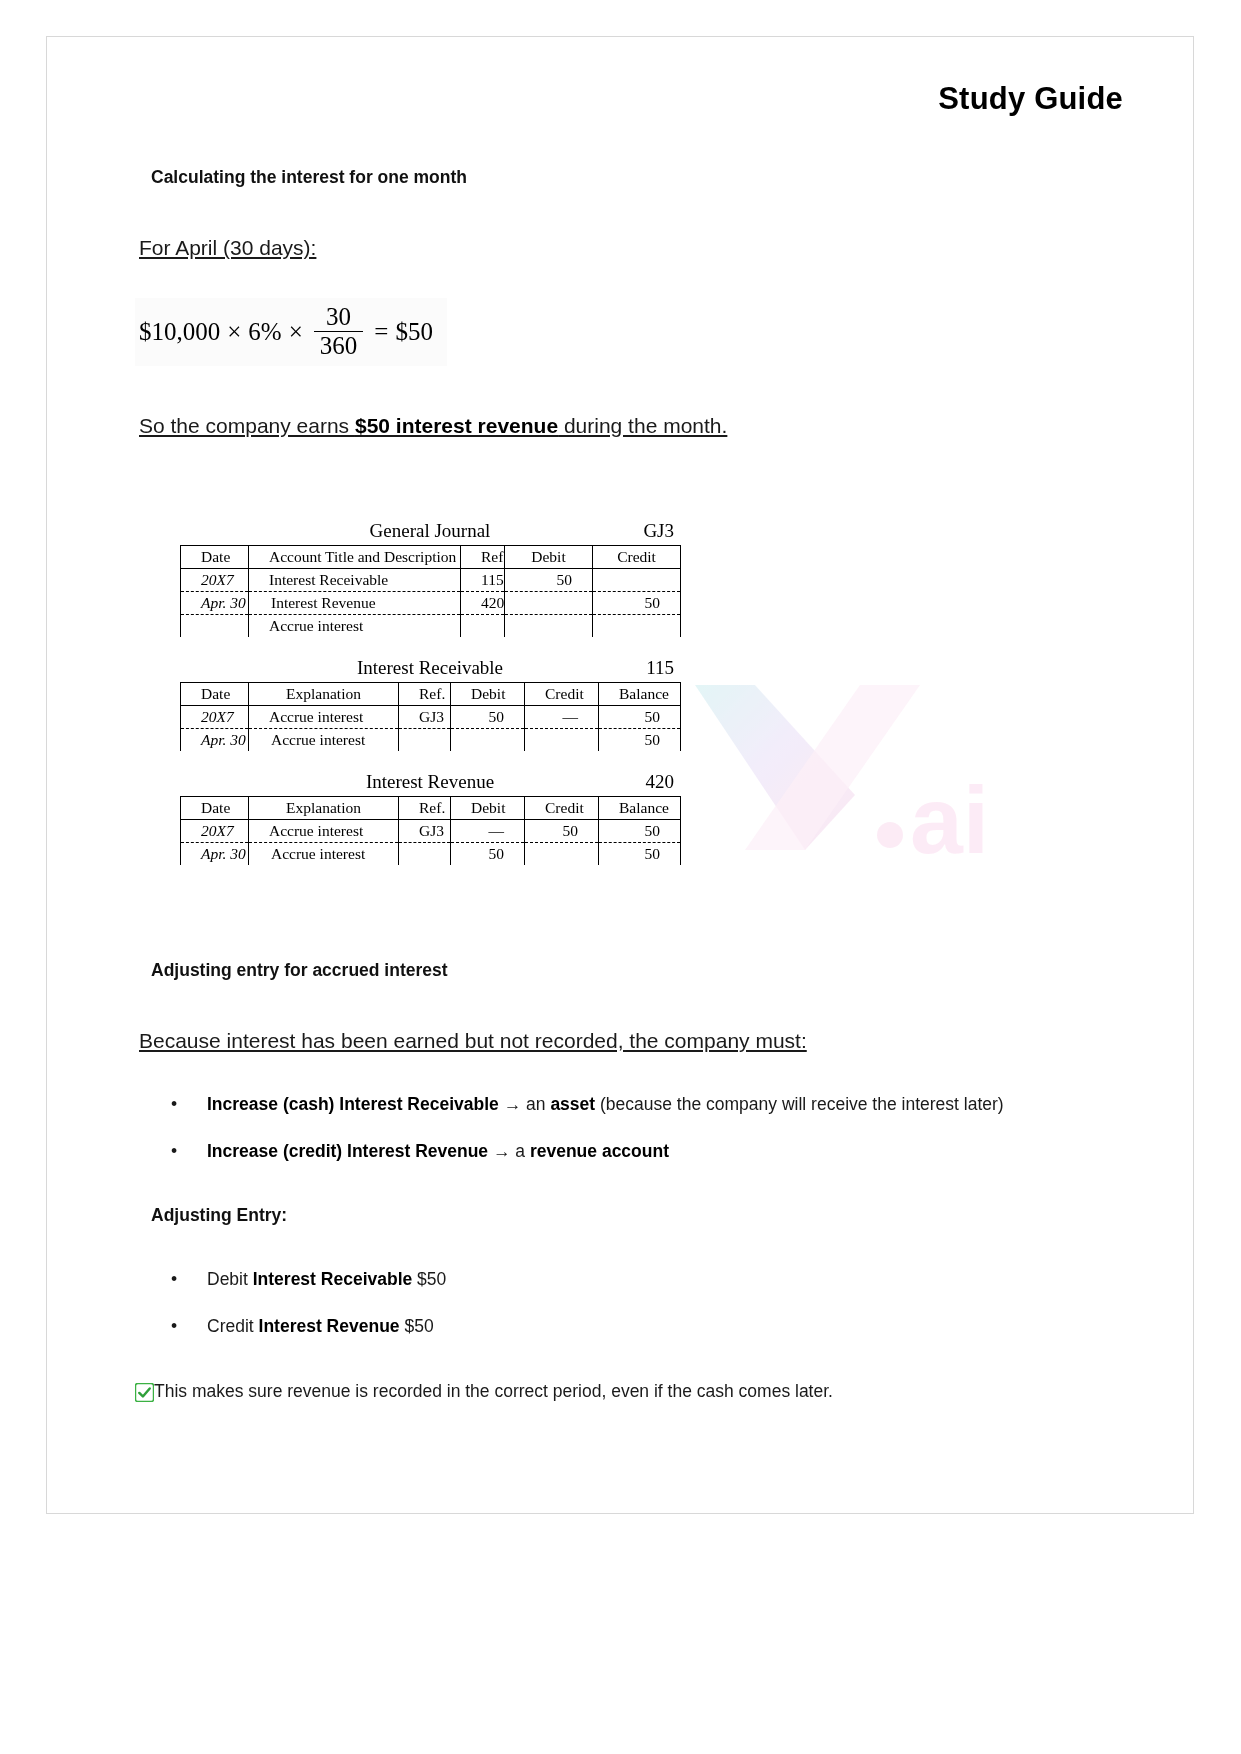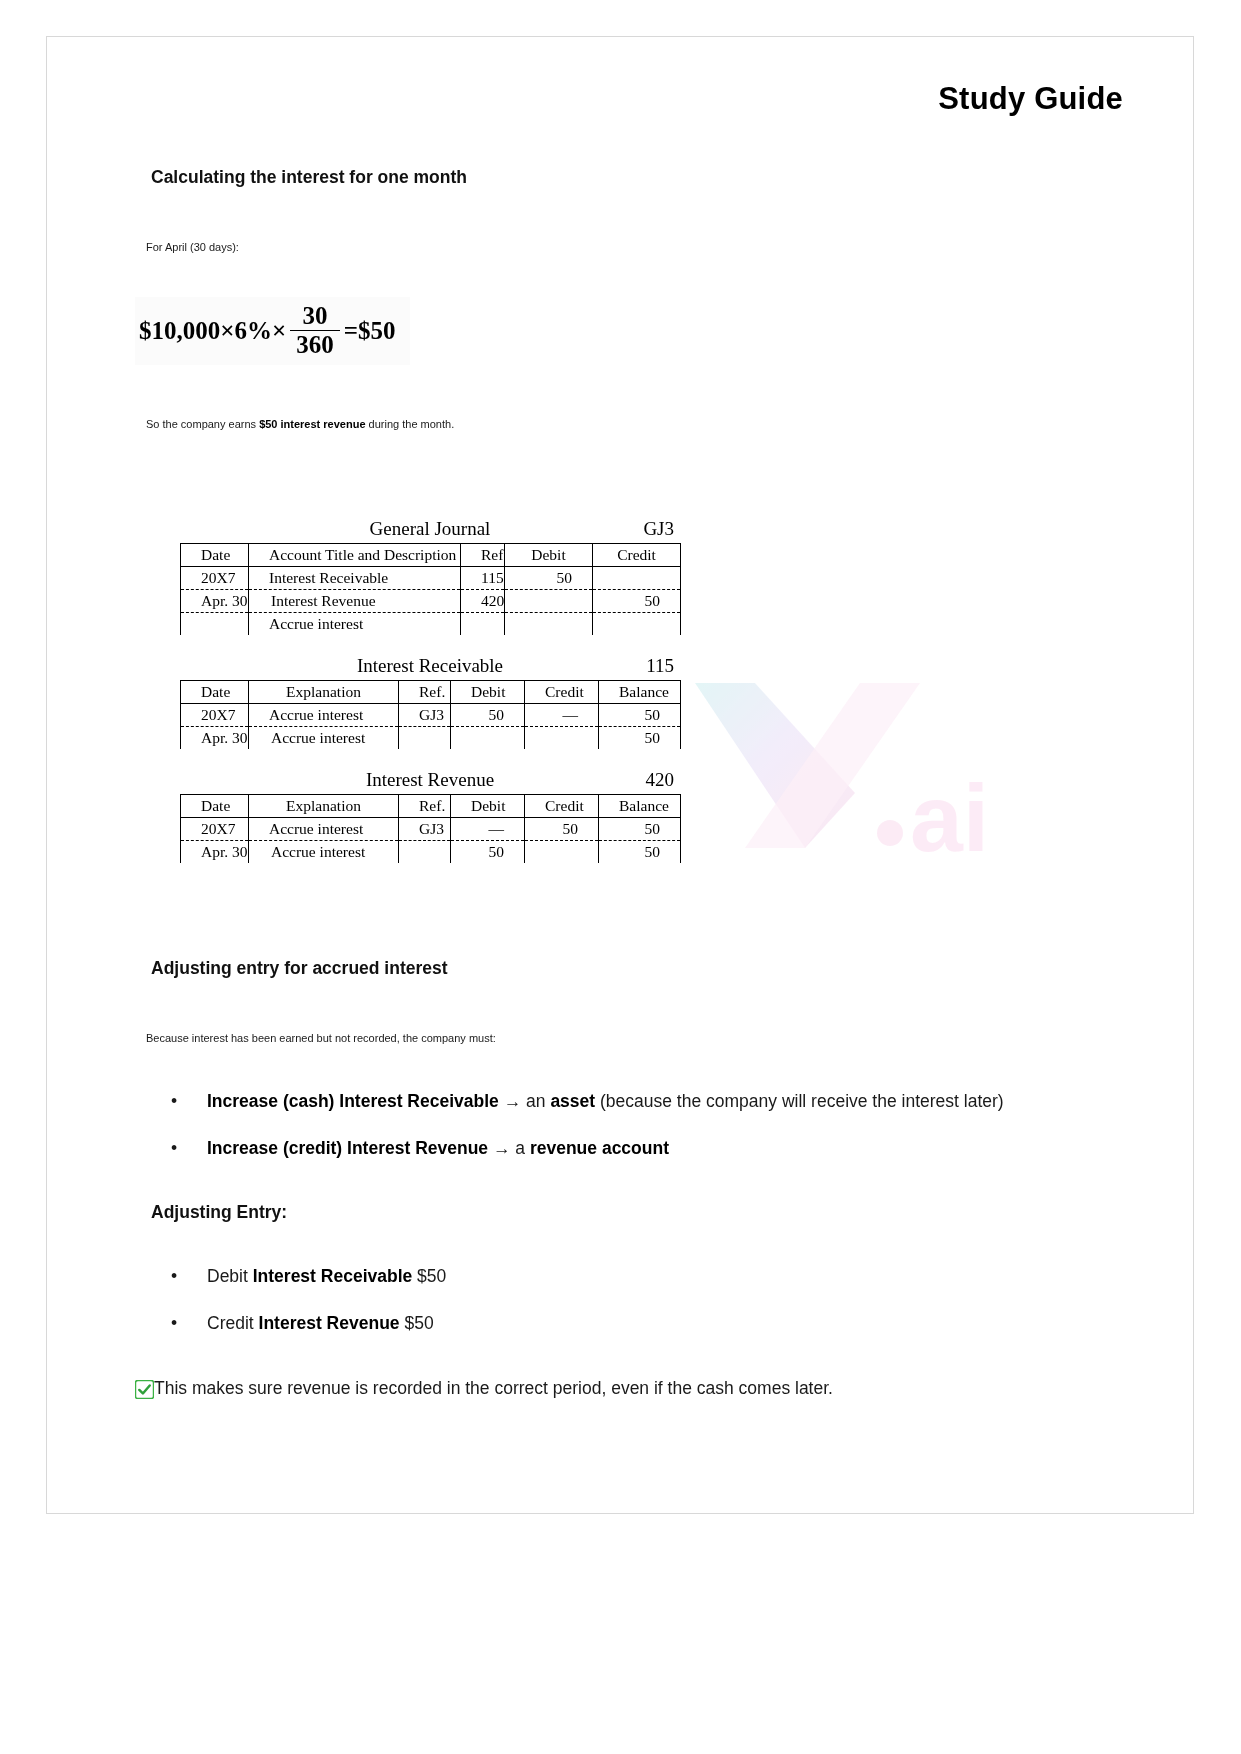--- a/index.html
+++ b/index.html
@@ -44,42 +44,43 @@
     top: 130px;
     width: 930px;
   }
   h2.section {
     font-size: 17.5px;
     font-weight: bold;
     margin: 0 0 0 16px;
     color: #111;
   }
   p.para {
-    font-size: 11px;
-    margin: 11px;
+    font-size: 21px;
+    margin: 4px;
     color: #1a1a1a;
     line-height: 1.5;
+    text-decoration: underline;
   }
   .sp-30 { height: 30px; }
   .sp-40 { height: 40px; }
   .sp-75 { height: 75px; }
 
   
   .formula-box {
     display: inline-block;
     background: #fbfbfb;
     padding: 6px 14px 6px 4px;
     font-family: "Liberation Serif", serif;
     font-size: 25px;
     color: #000;
   }
   .formula-row {
     display: flex;
     align-items: center;
-    font-weight: bold;
+    gap: 7px;
   }
   .frac {
     display: inline-flex;
     flex-direction: column;
     align-items: center;
     justify-content: flex-start;
     margin: 0 4px;
     line-height: 1.05;
   }
   .frac .num { padding: 0 6px 1px 6px; }
@@ -143,21 +144,21 @@
     border-bottom: 1.2px solid #000;
     text-align: center;
     font-weight: normal;
   }
   table.acct tbody td {
     border-bottom: 1.3px dashed #000;
   }
   table.acct tbody tr:last-child td {
     border-bottom: none;
   }
-  .c-date   { text-align: center; }
+  .c-date   { text-align: center; font-style: italic; }
   .c-desc   { text-align: left; }
   .c-desc.indent { padding-left: 22px; }
   .c-ref    { text-align: left; }
   .c-num    { text-align: right; padding-right: 10px; }
 
   
   .j-date { width: 68px; }
   .j-desc { width: 212px; }
   .j-ref  { width: 44px; }
   .j-deb  { width: 88px; }

